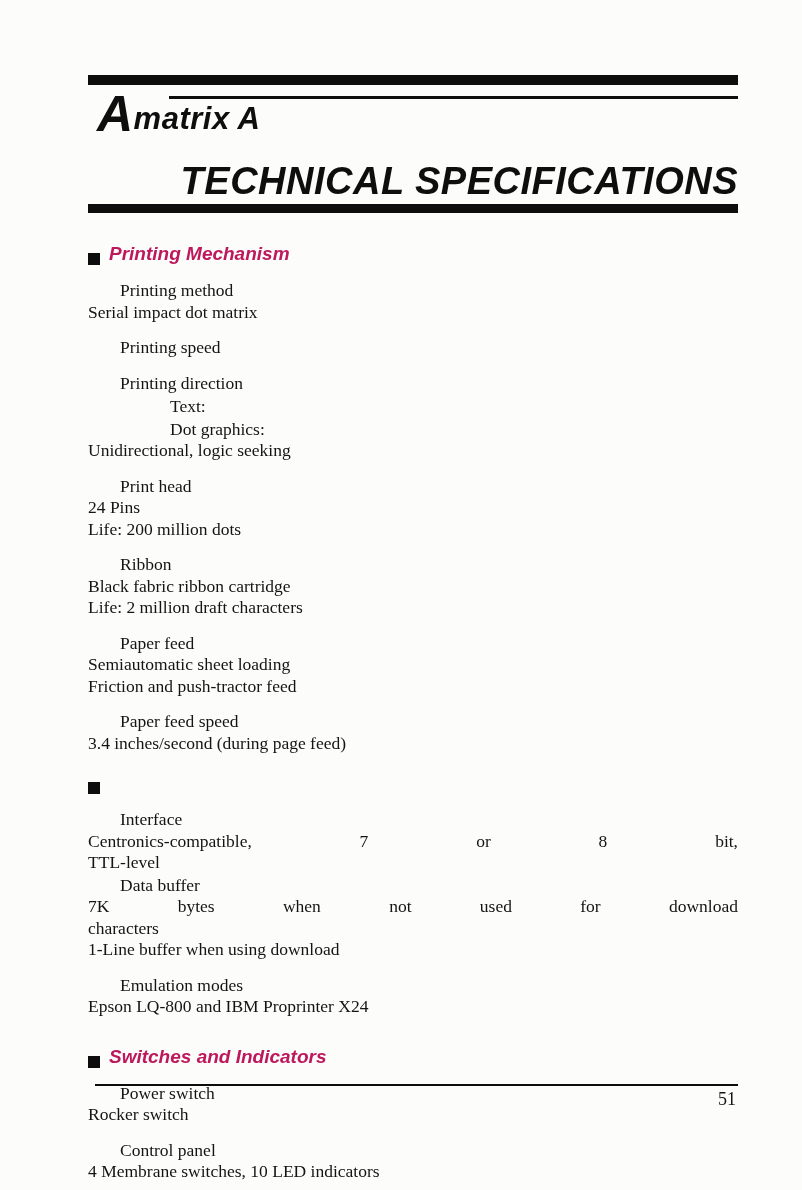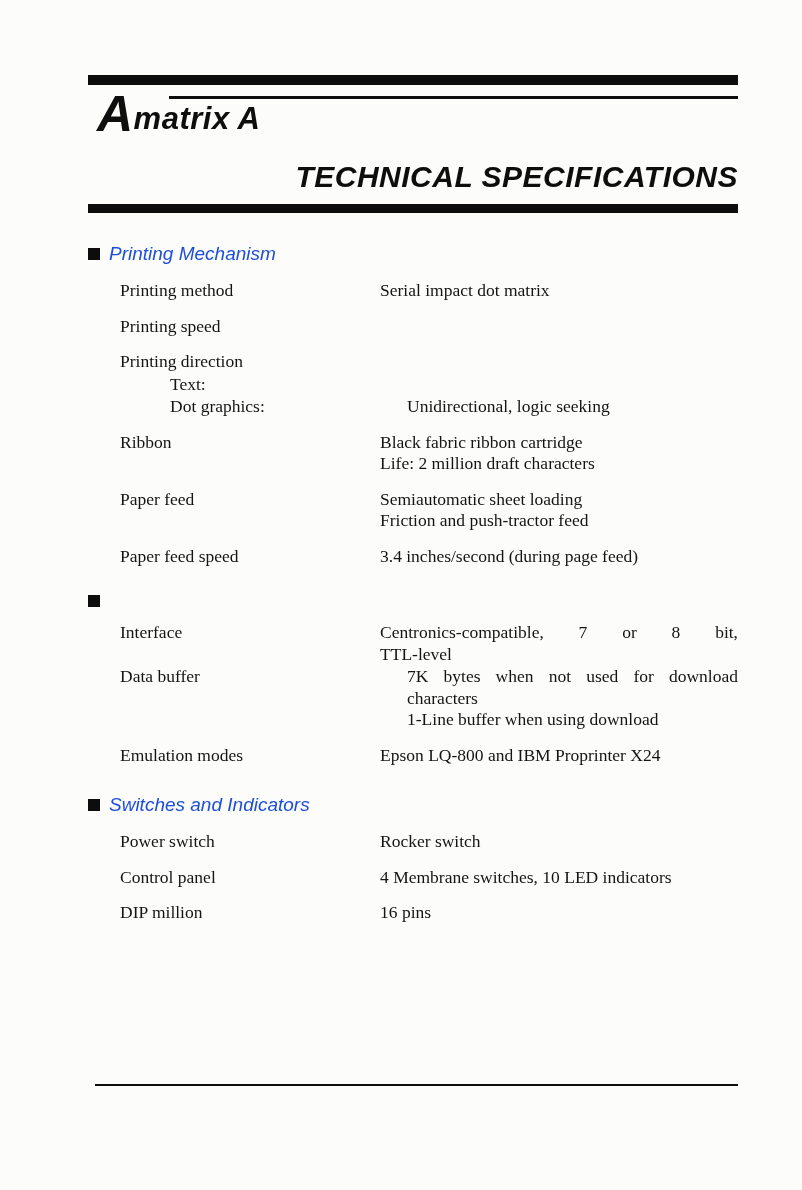--- a/index.html
+++ b/index.html
@@ -47,57 +47,58 @@
   h2.subtitle {
     position: absolute;
     left: 88px;
     top: 160px;
     width: 650px;
     margin: 0;
     text-align: right;
     font-family: "Liberation Sans", sans-serif;
     font-style: italic;
     font-weight: bold;
-    font-size: 30px;
+    font-size: 38px;
     letter-spacing: 0.5px;
     color: #0e0e0e;
   }
 
   .content {
     position: absolute;
     left: 88px;
     top: 243px;
     width: 650px;
   }
   .section-heading {
     display: flex;
-    align-items: center;
+    align-items: flex-end;
     margin: 28px 0 15px 0;
     font-family: "Liberation Sans", sans-serif;
     font-style: italic;
-    font-weight: normal;
+    font-weight: bold;
     font-size: 19px;
-    color: #1d4ed8;
+    color: #be185d;
   }
   .section:first-child .section-heading { margin-top: 0; }
   .bullet {
     display: inline-block;
     width: 12px;
     height: 12px;
     background: #0d0d0d;
     margin-right: 9px;
     flex: 0 0 auto;
   }
   .row {
     display: flex;
     margin-top: 14px;
     font-size: 17.5px;
     line-height: 21.5px;
-  }
-  .row.tight { margin-top: 1px; gap: 27px; }
+    flex-direction: column;
+  }
+  .row.tight { margin-top: 1px; }
   .label {
     box-sizing: border-box;
     width: 292px;
     padding-left: 32px;
     flex: 0 0 auto;
   }
   .row.sub .label { padding-left: 82px; }
   .value { flex: 1 1 auto; min-height: 1px; }
   .vline { }
   .vline.jl {
@@ -164,20 +165,27 @@
         <div class="label">Text:</div>
       </div>
 
       <div class="row sub tight">
         <div class="label">Dot graphics:</div>
         <div class="value">
           <div class="vline">Unidirectional, logic seeking</div>
         </div>
       </div>
 
+      <div class="row">
+        <div class="label">Print head</div>
+        <div class="value">
+          <div class="vline">24 Pins</div>
+          <div class="vline">Life: 200 million dots</div>
+        </div>
+      </div>
 
       <div class="row">
         <div class="label">Ribbon</div>
         <div class="value">
           <div class="vline">Black fabric ribbon cartridge</div>
           <div class="vline">Life: 2 million draft characters</div>
         </div>
       </div>
 
       <div class="row">
@@ -250,14 +258,15 @@
         <div class="label">DIP million</div>
         <div class="value">
           <div class="vline">16 pins</div>
         </div>
       </div>
     </section>
 
   </main>
 
   <div class="footer-rule"></div>
+  <div class="page-number">51</div>
 
 </div>
 
 </body></html>

